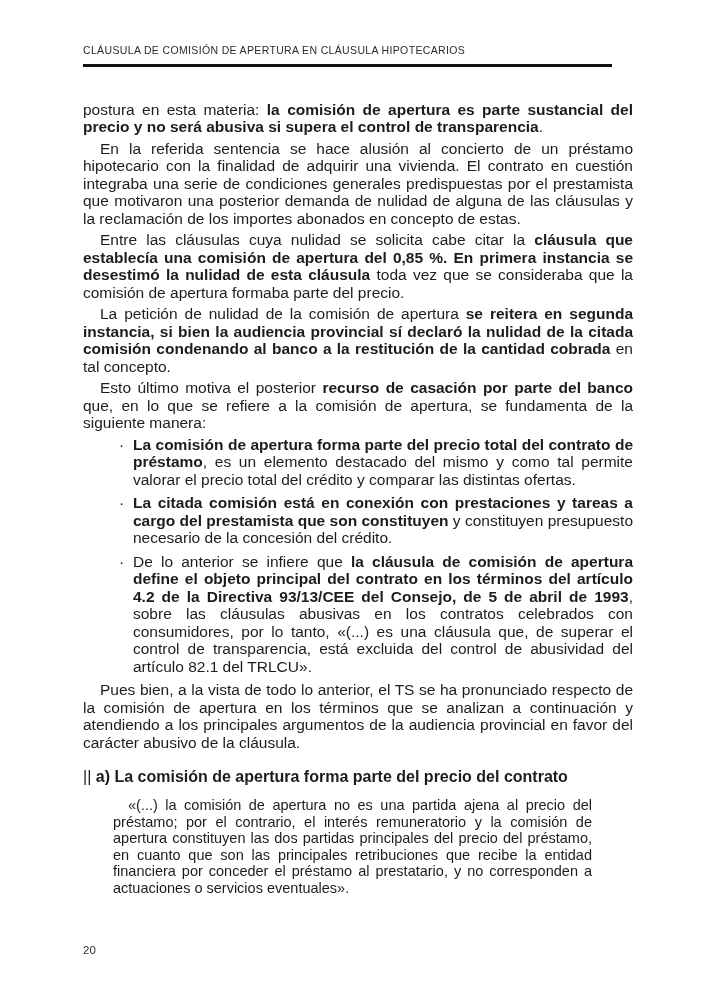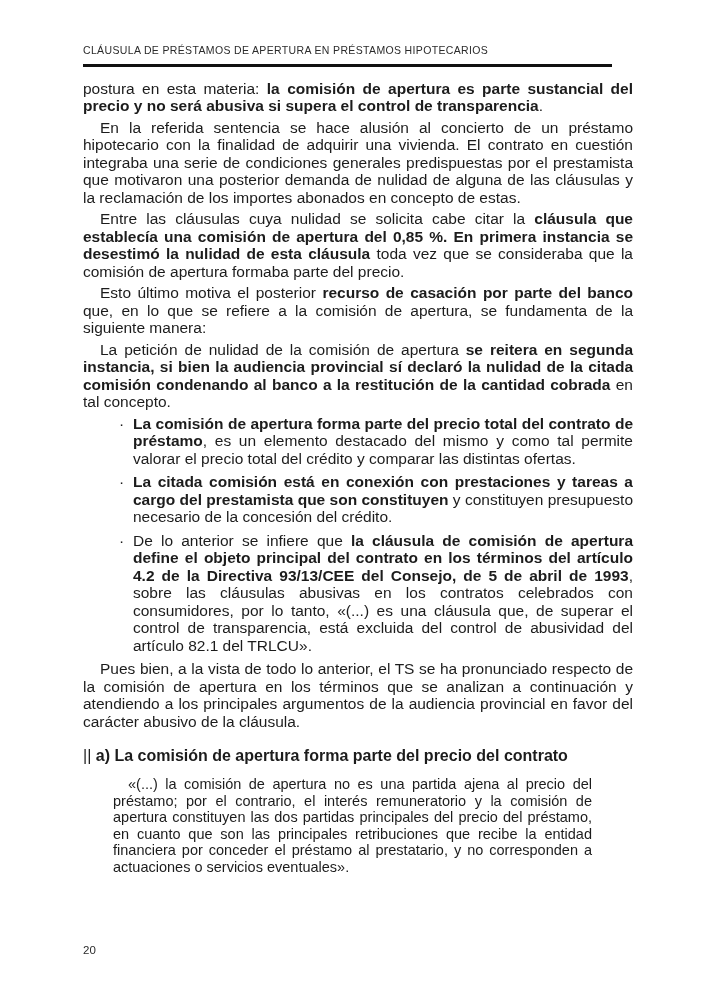--- a/index.html
+++ b/index.html
@@ -22,21 +22,21 @@
     font-weight: 400;
   }
   .rh-rule {
     width: 529px;
     height: 2.5px;
     background: #101010;
     margin-top: 8px;
   }
   
   .body-text {
-    margin-top: 13px;
+    margin-top: 34px;
     font-size: 15.5px;
     line-height: 17.5px;
     text-align: justify;
     hyphens: auto;
     -webkit-hyphens: auto;
   }
   .para { margin: 0 0 4px 0; }
   .para.indent { text-indent: 17px; }
   .seg-b { font-weight: 700; }
   .seg-i { }
@@ -73,30 +73,30 @@
     font-size: 11.5px;
     color: #2b2b2b;
   }
 </style>
 </head>
 <body>
 
 <div class="page">
 
   <header>
-    <div class="rh-title">CLÁUSULA DE PRÉSTAMOS DE APERTURA EN PRÉSTAMOS HIPOTECARIOS</div>
+    <div class="rh-title">CLÁUSULA DE COMISIÓN DE APERTURA EN CLÁUSULA HIPOTECARIOS</div>
     <div class="rh-rule"></div>
   </header>
 
   <main class="body-text" id="content">
       <p class="para">postura en esta materia: <span class="seg-b">la comisión de apertura es parte sustancial del precio y no será abusiva si supera el control de transparencia</span>.</p>
       <p class="para indent">En la referida sentencia se hace alusión al concierto de un préstamo hipotecario con la finalidad de adquirir una vivienda. El contrato en cuestión integraba una serie de condiciones generales predispuestas por el prestamista que motivaron una posterior demanda de nulidad de alguna de las cláusulas y la reclamación de los importes abonados en concepto de estas.</p>
       <p class="para indent">Entre las cláusulas cuya nulidad se solicita cabe citar la <span class="seg-b">cláusula que establecía una comisión de apertura del 0,85 %. En primera instancia se desestimó la nulidad de esta cláusula</span> toda vez que se consideraba que la comisión de apertura formaba parte del precio.</p>
+      <p class="para indent">La petición de nulidad de la comisión de apertura <span class="seg-b">se reitera en segunda instancia, si bien la audiencia provincial sí declaró la nulidad de la citada comisión condenando al banco a la restitución de la cantidad cobrada</span> en tal concepto.</p>
       <p class="para indent">Esto último motiva el posterior <span class="seg-b">recurso de casación por parte del banco</span> que, en lo que se refiere a la comisión de apertura, se fundamenta de la siguiente manera:</p>
-      <p class="para indent">La petición de nulidad de la comisión de apertura <span class="seg-b">se reitera en segunda instancia, si bien la audiencia provincial sí declaró la nulidad de la citada comisión condenando al banco a la restitución de la cantidad cobrada</span> en tal concepto.</p>
       <div class="bullet"><span class="bullet-marker">·</span><span class="seg-b">La comisión de apertura forma parte del precio total del contrato de préstamo</span>, es un elemento destacado del mismo y como tal permite valorar el precio total del crédito y comparar las distintas ofertas.</div>
       <div class="bullet"><span class="bullet-marker">·</span><span class="seg-b">La citada comisión está en conexión con prestaciones y tareas a cargo del prestamista que son constituyen</span> y constituyen presupuesto necesario de la concesión del crédito.</div>
       <div class="bullet"><span class="bullet-marker">·</span>De lo anterior se infiere que <span class="seg-b">la cláusula de comisión de apertura define el objeto principal del contrato en los términos del artículo 4.2 de la Directiva 93/13/CEE del Consejo, de 5 de abril de 1993</span>, sobre las cláusulas abusivas en los contratos celebrados con consumidores, por lo tanto, <span class="seg-i">«(...) es una cláusula que, de superar el control de transparencia, está excluida del control de abusividad del artículo 82.1 del TRLCU»</span>.</div>
       <p class="para indent">Pues bien, a la vista de todo lo anterior, el TS se ha pronunciado respecto de la comisión de apertura en los términos que se analizan a continuación y atendiendo a los principales argumentos de la audiencia provincial en favor del carácter abusivo de la cláusula.</p>
       <h2 class="sec-heading"><span class="heading-marker">|| </span><span class="seg-b">a) La comisión de apertura forma parte del precio del contrato</span></h2>
       <div class="quote">«(...) la comisión de apertura no es una partida ajena al precio del préstamo; por el contrario, el interés remuneratorio y la comisión de apertura constituyen las dos partidas principales del precio del préstamo, en cuanto que son las principales retribuciones que recibe la entidad financiera por conceder el préstamo al prestatario, y no corresponden a actuaciones o servicios eventuales».</div>
     </main>
 
   <footer>
     <span class="pagenum">20</span>

